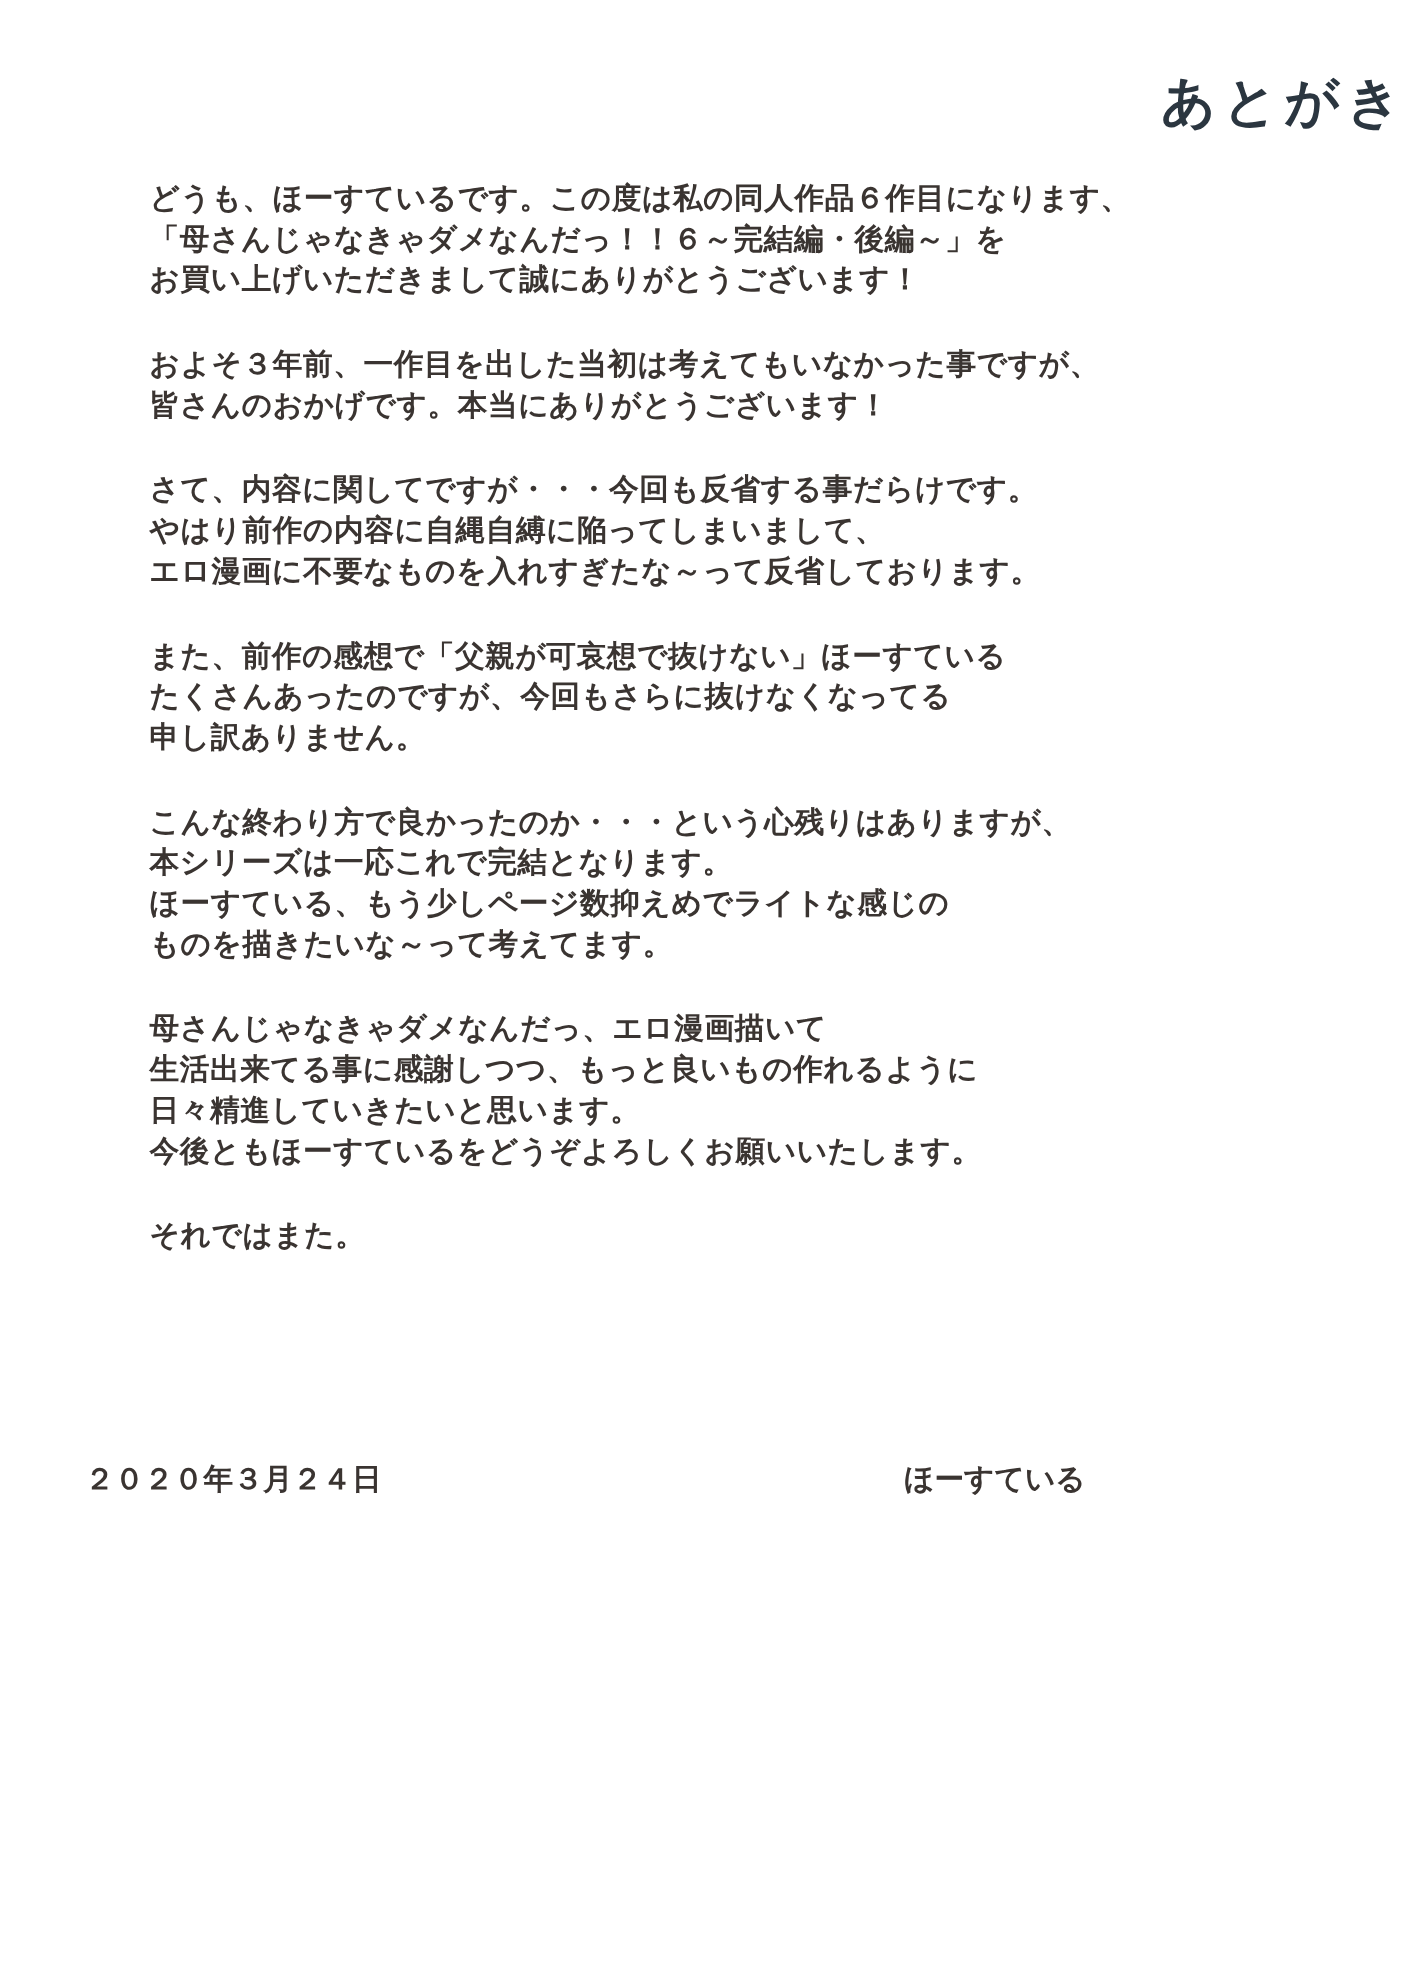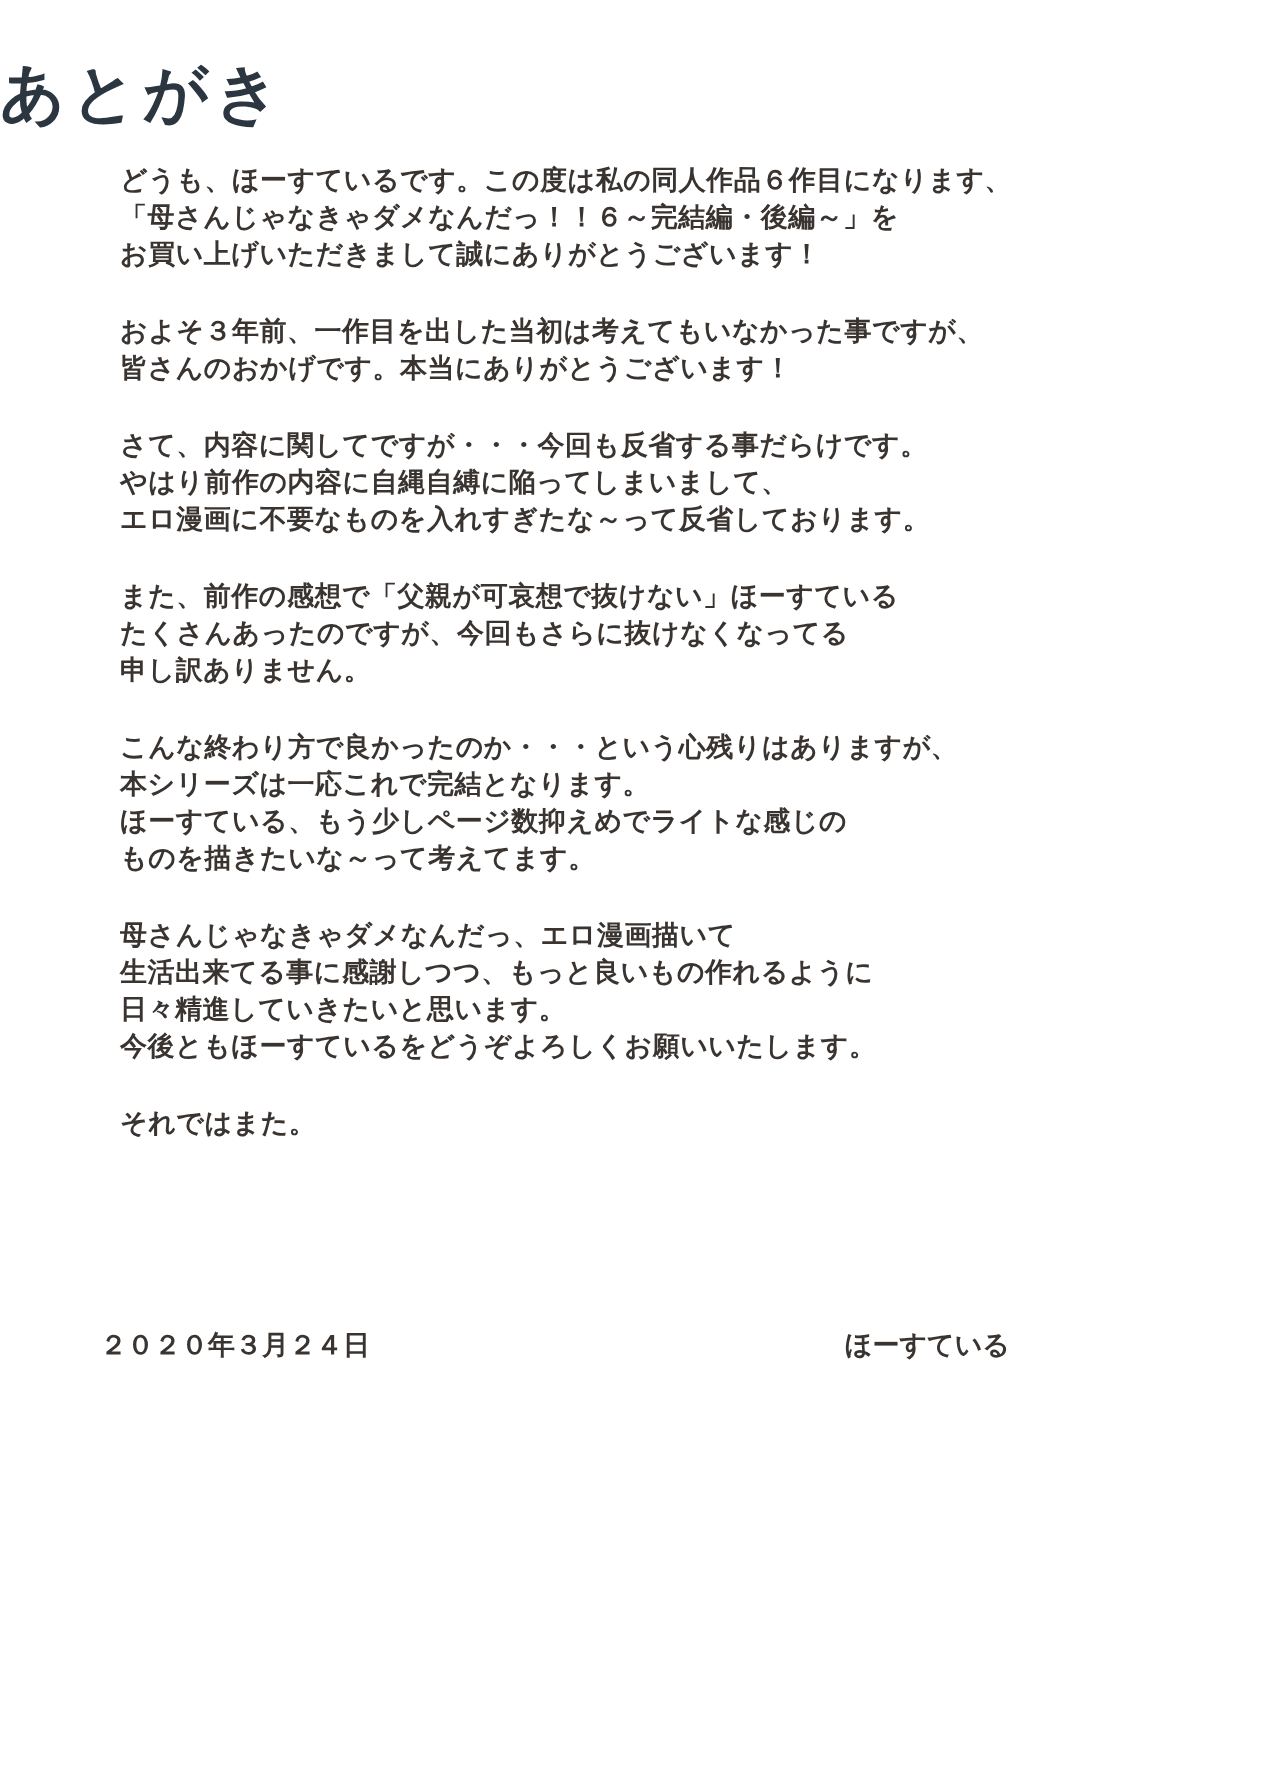--- a/index.html
+++ b/index.html
@@ -13,46 +13,47 @@
     height: 1792px;
     margin: 0 auto;
     background: #ffffff;
     font-family: "Liberation Sans", "DejaVu Sans", sans-serif;
     overflow: hidden;
     box-sizing: border-box;
     padding-top: 62px;
   }
   .title {
     margin: 0 0 38px 0;
-    text-align: left;
-    font-size: 64px;
+    text-align: right;
+    font-size: 49px;
     font-weight: bold;
     letter-spacing: 6px;
     color: #2b3640;
     line-height: 62px;
   }
   .body-text {
     padding-left: 120px;
     padding-right: 150px;
     color: #3a3431;
     font-size: 27px;
     font-weight: 600;
     letter-spacing: 0.5px;
+    margin-left: 16px;
   }
   .para {
     margin: 0 0 40px 0;
   }
   .line {
     display: block;
     line-height: 37px;
     white-space: nowrap;
   }
   .footer-row {
     margin-top: 185px;
-    margin-left: 100px;
+    margin-left: 77px;
     width: 910px;
     display: flex;
     justify-content: space-between;
     align-items: baseline;
     color: #3a3431;
     font-size: 27px;
     font-weight: 600;
   }
 </style>
 </head>

